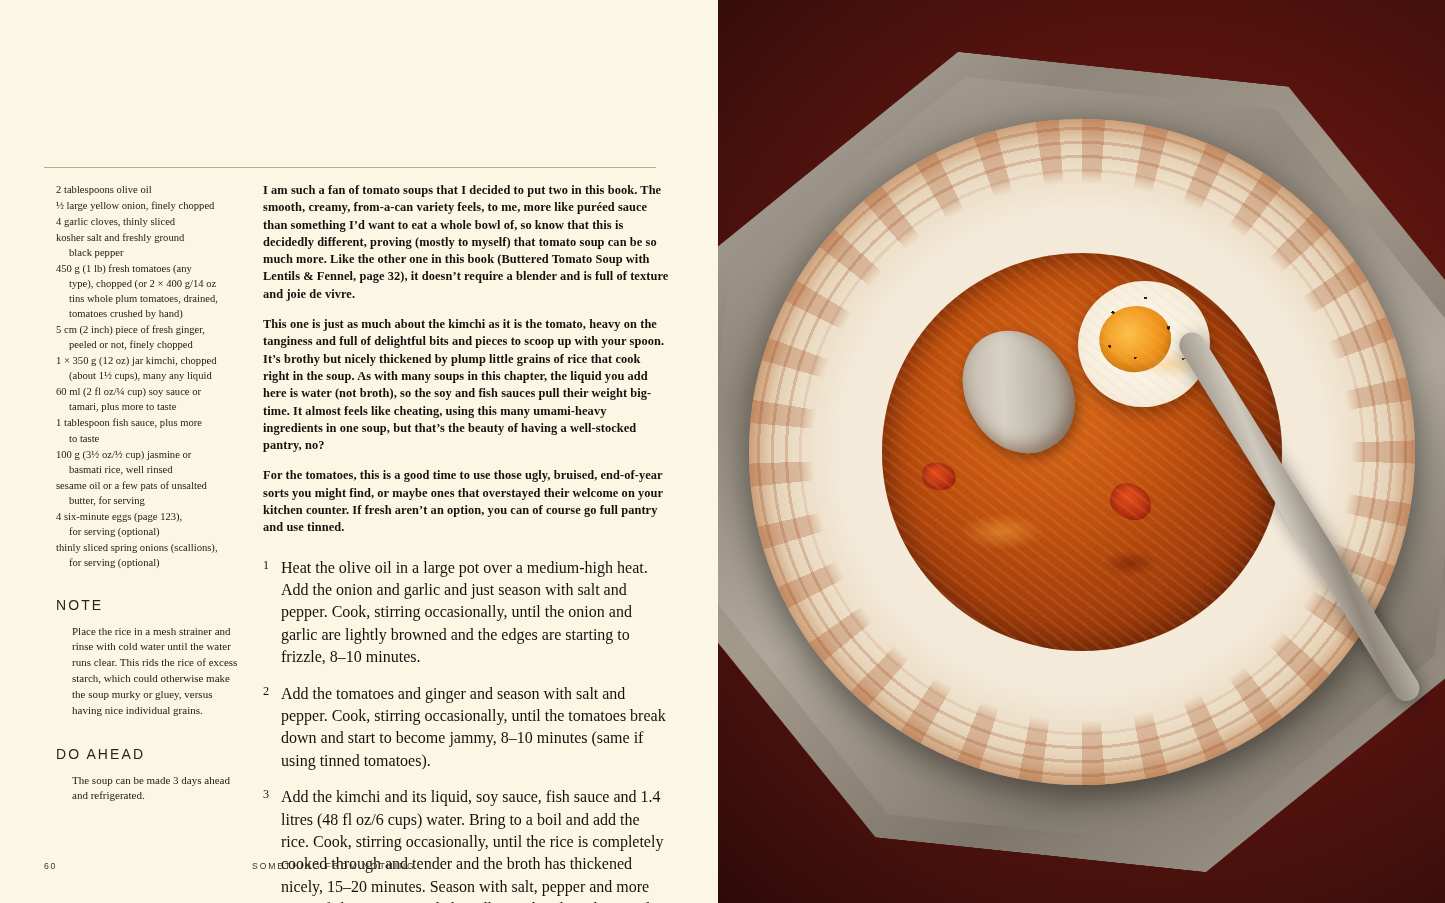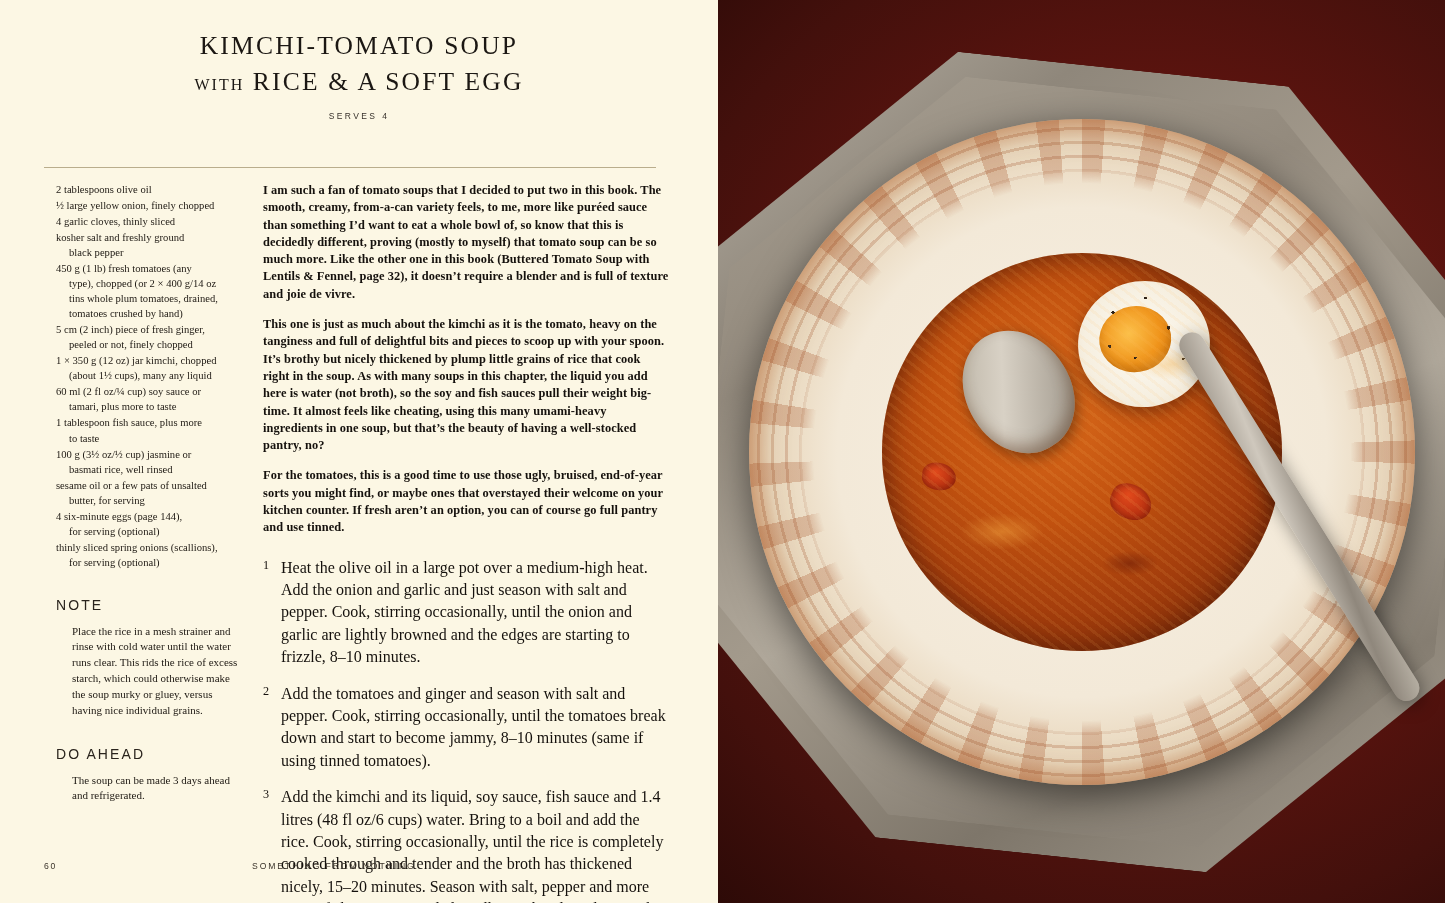--- a/index.html
+++ b/index.html
@@ -283,28 +283,20 @@
     box-shadow: inset 0 -8px 16px rgba(80,45,20,0.45), 0 5px 14px rgba(0,0,0,0.4);
   }
 </style>
 </head>
 <body>
 
 <div class="page">
 
   <div class="left-page">
 
-    <div class="title-block">
-      <div class="recipe-title">KIMCHI-TOMATO SOUP</div>
-      <div class="recipe-title-line2">
-        <span class="with-word">WITH</span>
-        <span>RICE &amp; A SOFT EGG</span>
-      </div>
-      <div class="serves">SERVES 4</div>
-    </div>
 
     <div class="rule"></div>
 
     <div class="columns">
 
       <div class="col-ingredients">
         <ul class="ing-list">
           <li><span>2 tablespoons olive oil</span></li>
           <li><span>½ large yellow onion, finely chopped</span></li>
           <li><span>4 garlic cloves, thinly sliced</span></li>
@@ -336,21 +328,21 @@
           </li>
           <li>
             <span>100 g (3½ oz/½ cup) jasmine or</span>
             <span class="cont">basmati rice, well rinsed</span>
           </li>
           <li>
             <span>sesame oil or a few pats of unsalted</span>
             <span class="cont">butter, for serving</span>
           </li>
           <li>
-            <span>4 six-minute eggs (page 144),</span>
+            <span>4 six-minute eggs (page 123),</span>
             <span class="cont">for serving (optional)</span>
           </li>
           <li>
             <span>thinly sliced spring onions (scallions),</span>
             <span class="cont">for serving (optional)</span>
           </li>
         </ul>
 
         <div class="sub-head">NOTE</div>
         <div class="note-body">Place the rice in a mesh strainer and rinse with cold water until the water runs clear. This rids the rice of excess starch, which could otherwise make the soup murky or gluey, versus having nice individual grains.</div>

